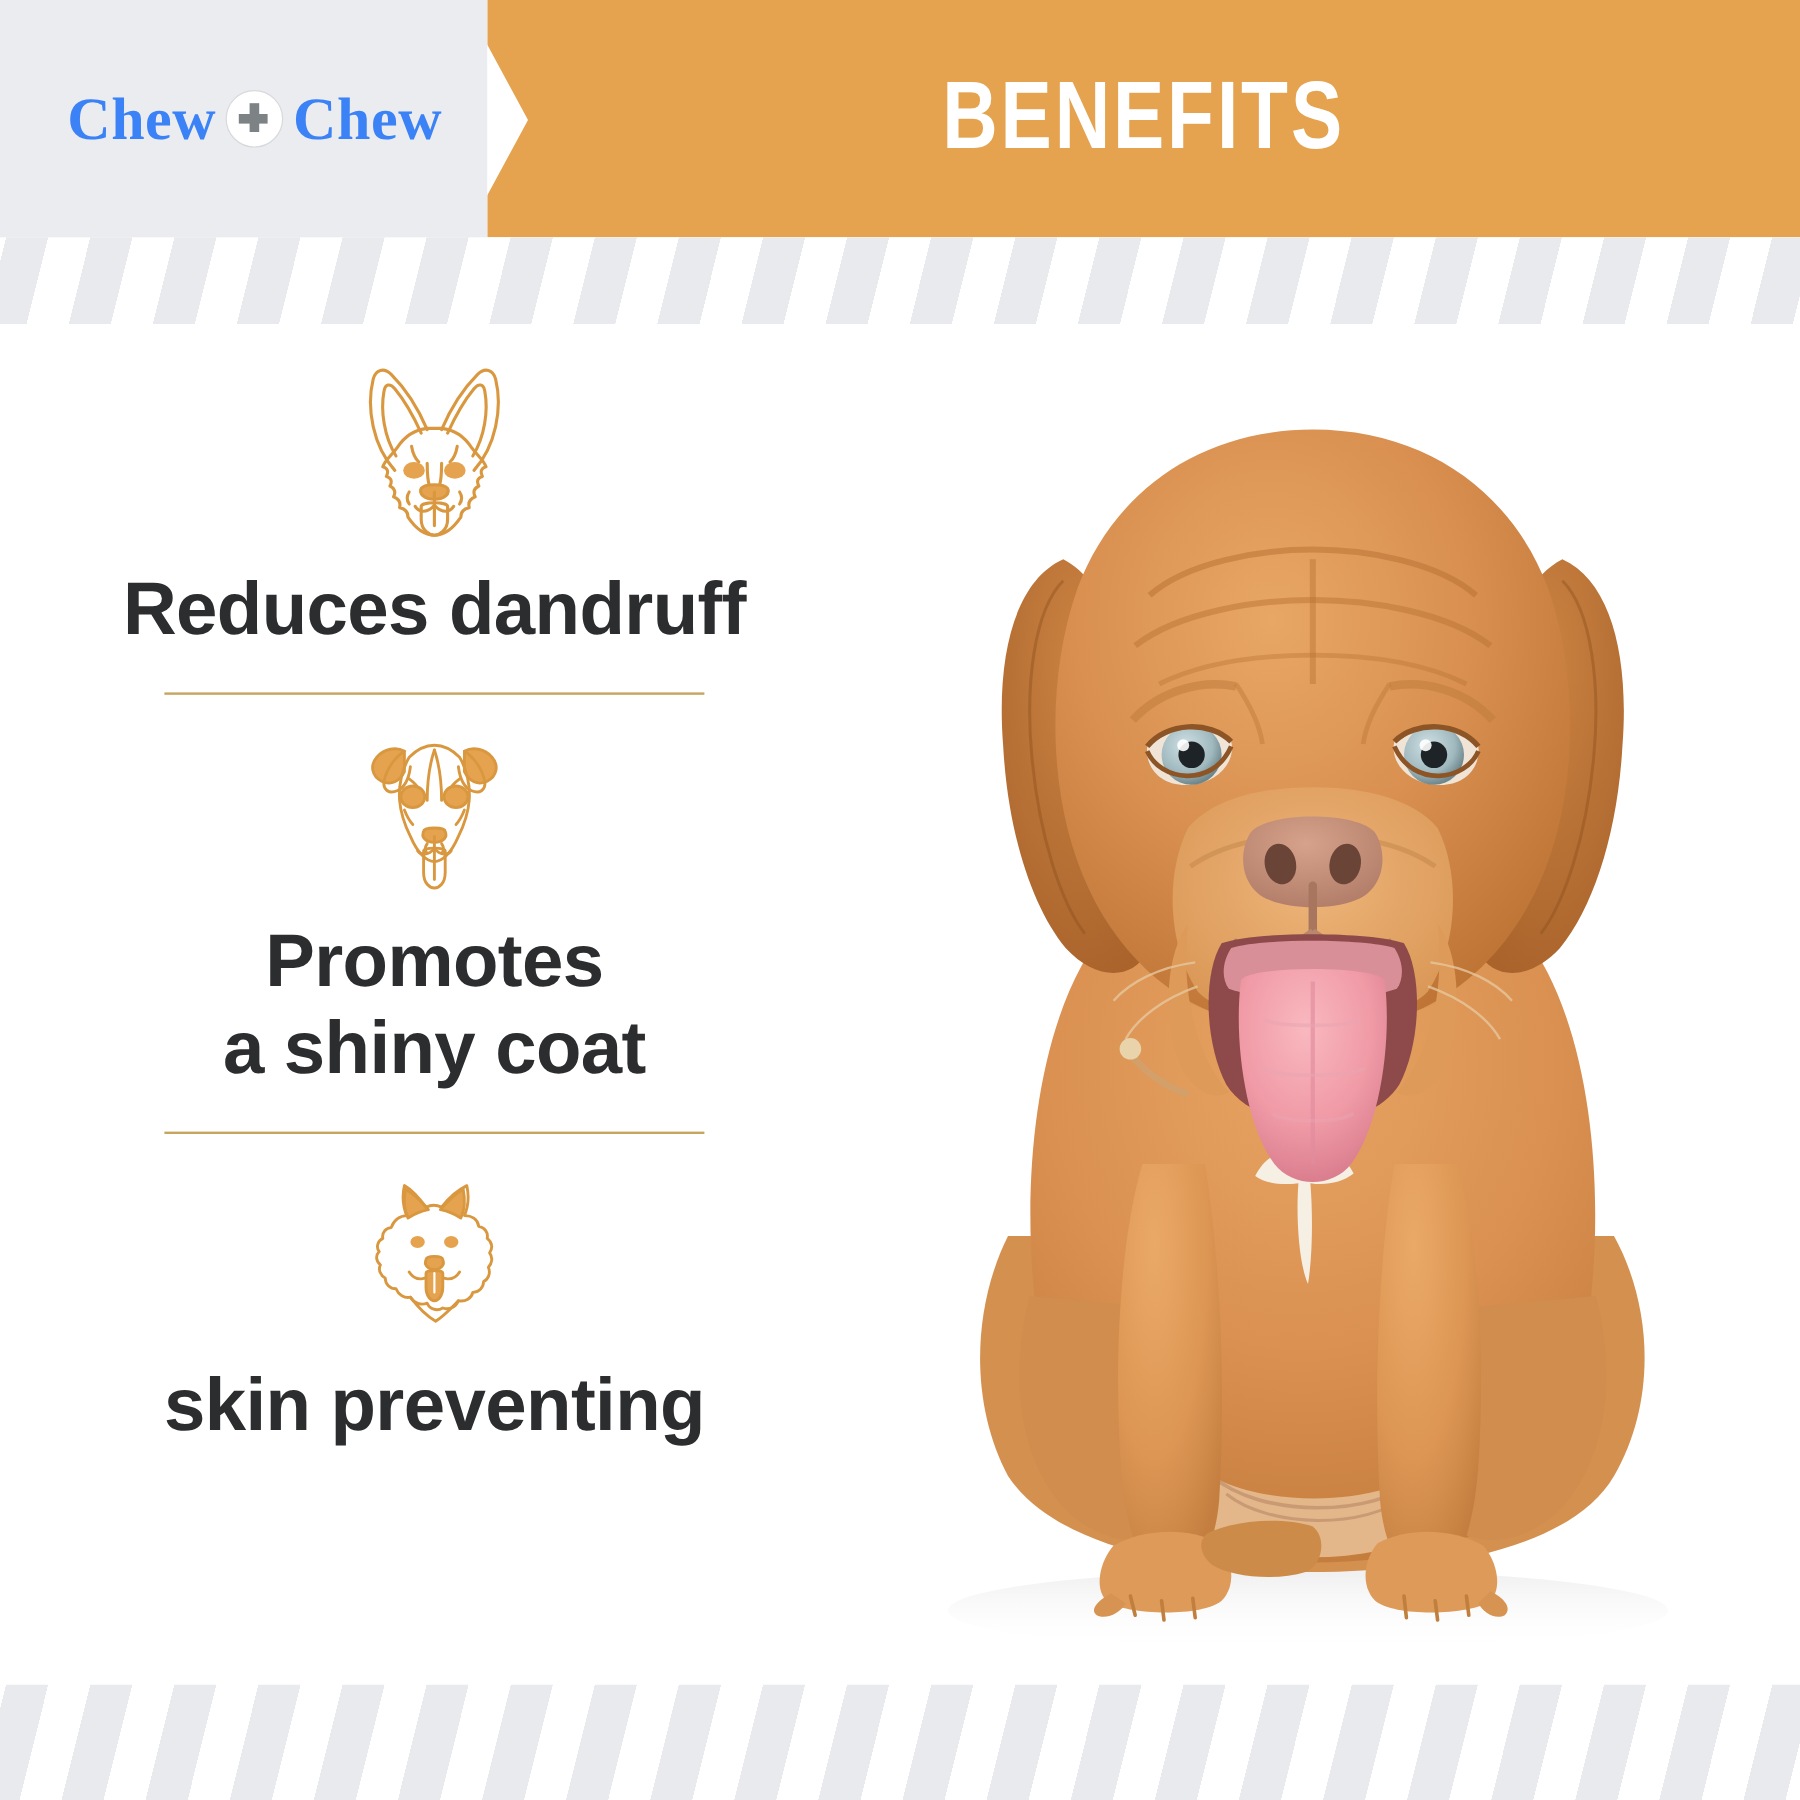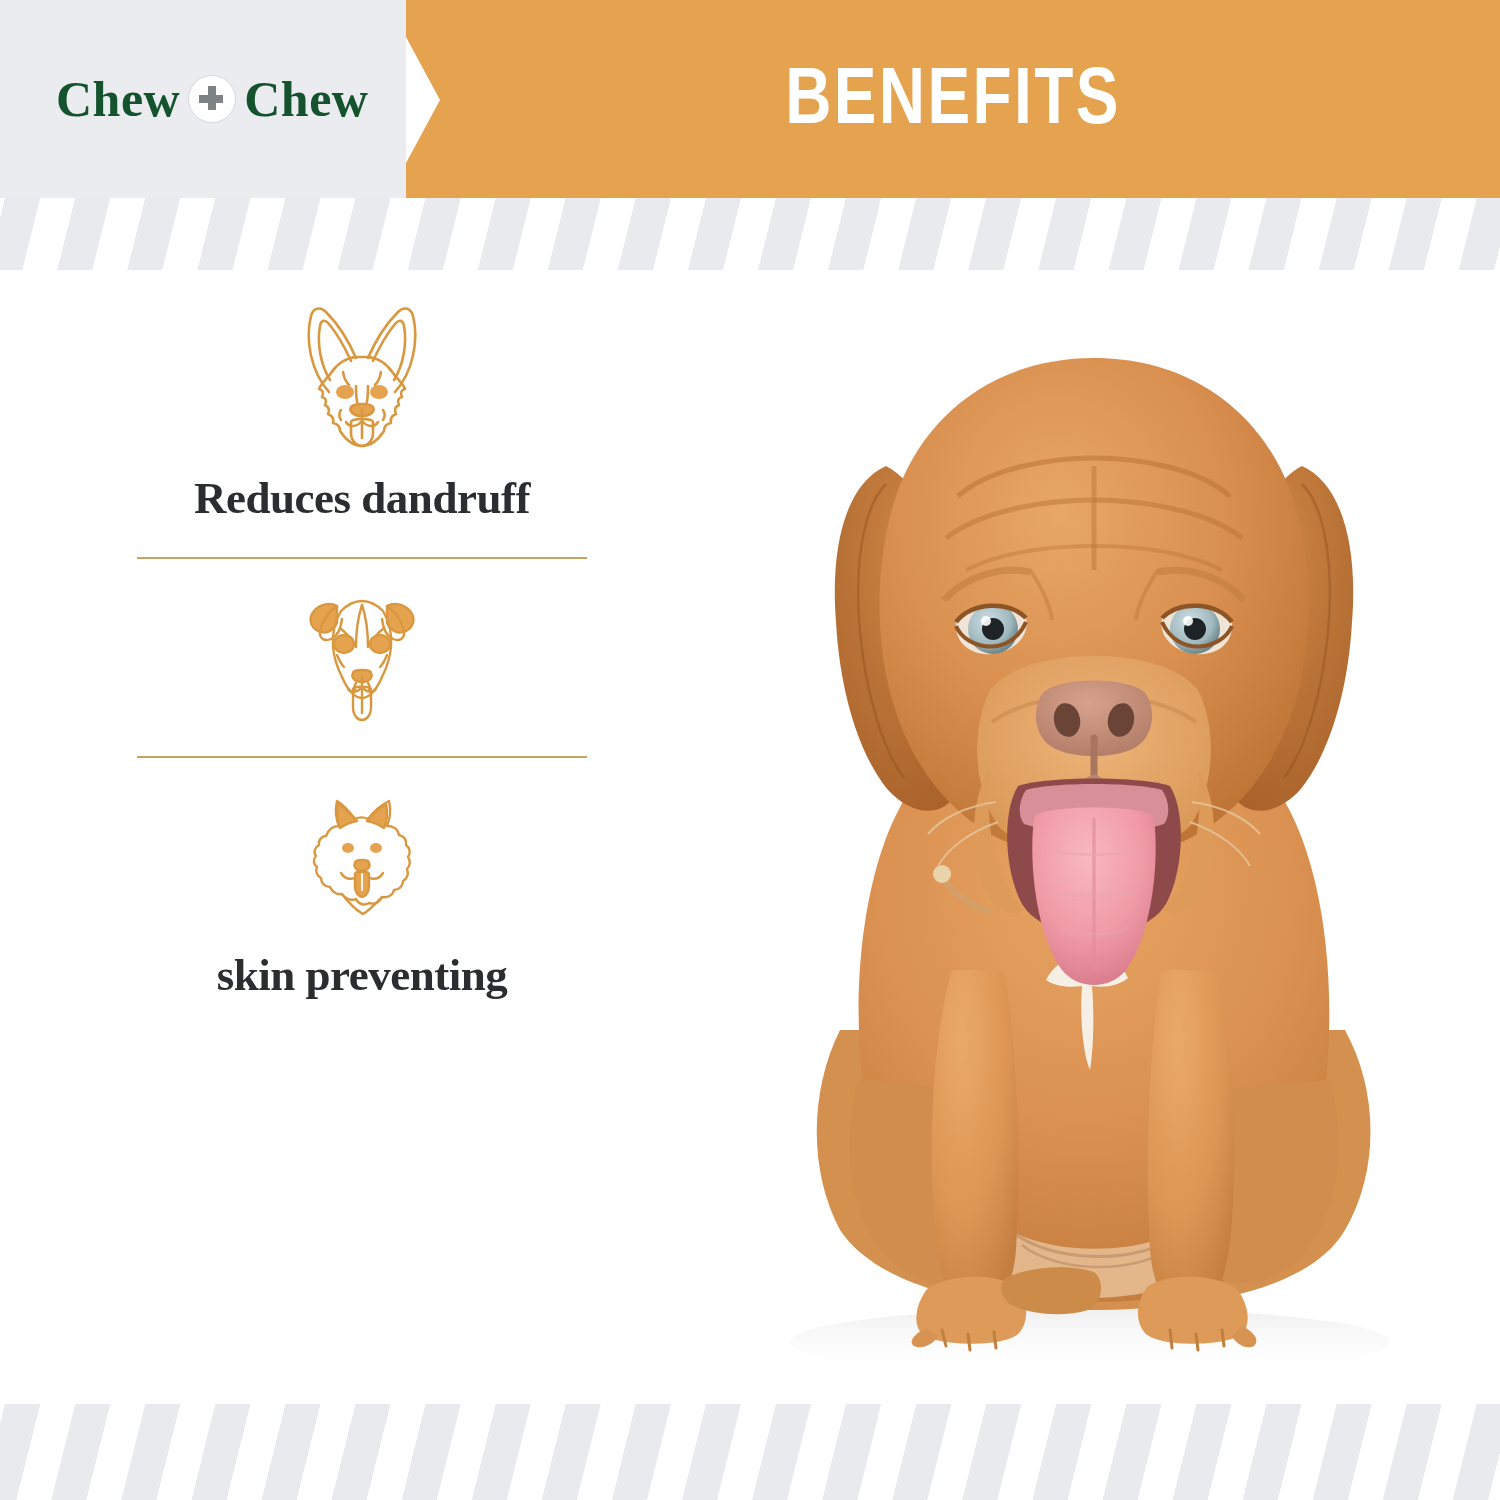--- a/index.html
+++ b/index.html
@@ -63,21 +63,21 @@
     box-sizing: border-box;
   }
 
   .logo {
     position: absolute;
     left: 56px;
     top: 70px;
     height: 58px;
     display: flex;
     align-items: center;
-    color: #14532d;
+    color: #3b82f6;
     font-family: "Liberation Serif", serif;
     font-weight: bold;
     font-size: 50px;
     letter-spacing: 0.5px;
   }
   .logo-word { line-height: 1; }
   .logo-badge {
     position: relative;
     width: 46px;
     height: 46px;
@@ -141,23 +141,23 @@
     width: 620px;
     text-align: center;
   }
   .benefit-icon {
     display: flex;
     justify-content: center;
     align-items: flex-end;
   }
   .benefit-text {
     color: #2b2d2e;
-    font-family: Liberation Serif, serif;
+    font-family: Liberation Sans, sans-serif;
     font-weight: bold;
-    font-size: 45px;
+    font-size: 62px;
     line-height: 1.17;
     letter-spacing: -0.5px;
     margin-top: 22px;
   }
   .divider {
     width: 450px;
     height: 2px;
     background: #c8a55e;
     margin: 32px auto 0 auto;
   }
@@ -282,20 +282,24 @@
           <path d="M66 88 L66 98"></path>
           <path d="M60 94 C58 97 58 100 60 102"></path>
           <path d="M72 94 C74 97 74 100 72 102"></path>
 
           <path d="M66 98 C61 104 55 104 52 100"></path>
           <path d="M66 98 C71 104 77 104 80 100"></path>
 
           <path d="M57 100 C57 97 75 97 75 100 L75 118 C75 127 70 131 66 131 C62 131 57 127 57 118 Z"></path>
           <path d="M66 100 L66 124"></path>
         </svg>
+      </div>
+      <div class="benefit-text">
+        <div>Promotes</div>
+        <div>a shiny coat</div>
       </div>
       <div class="divider"></div>
     </div>
 
     <div class="benefit" id="benefit-2">
       <div class="benefit-icon">
         <svg width="112" height="135" viewBox="0 0 112 135" fill="none" stroke="#d9983f" stroke-width="2.4" stroke-linecap="round" stroke-linejoin="round">
 
           <path d="M32 16 C30 26 31 34 34 40 C40 36 46 34 51 33 C45 26 39 20 32 16 Z" fill="#e5a34f" stroke="#d9983f"></path>
           <path d="M80 16 C82 26 81 34 78 40 C72 36 66 34 61 33 C67 26 73 20 80 16 Z" fill="#e5a34f" stroke="#d9983f"></path>

